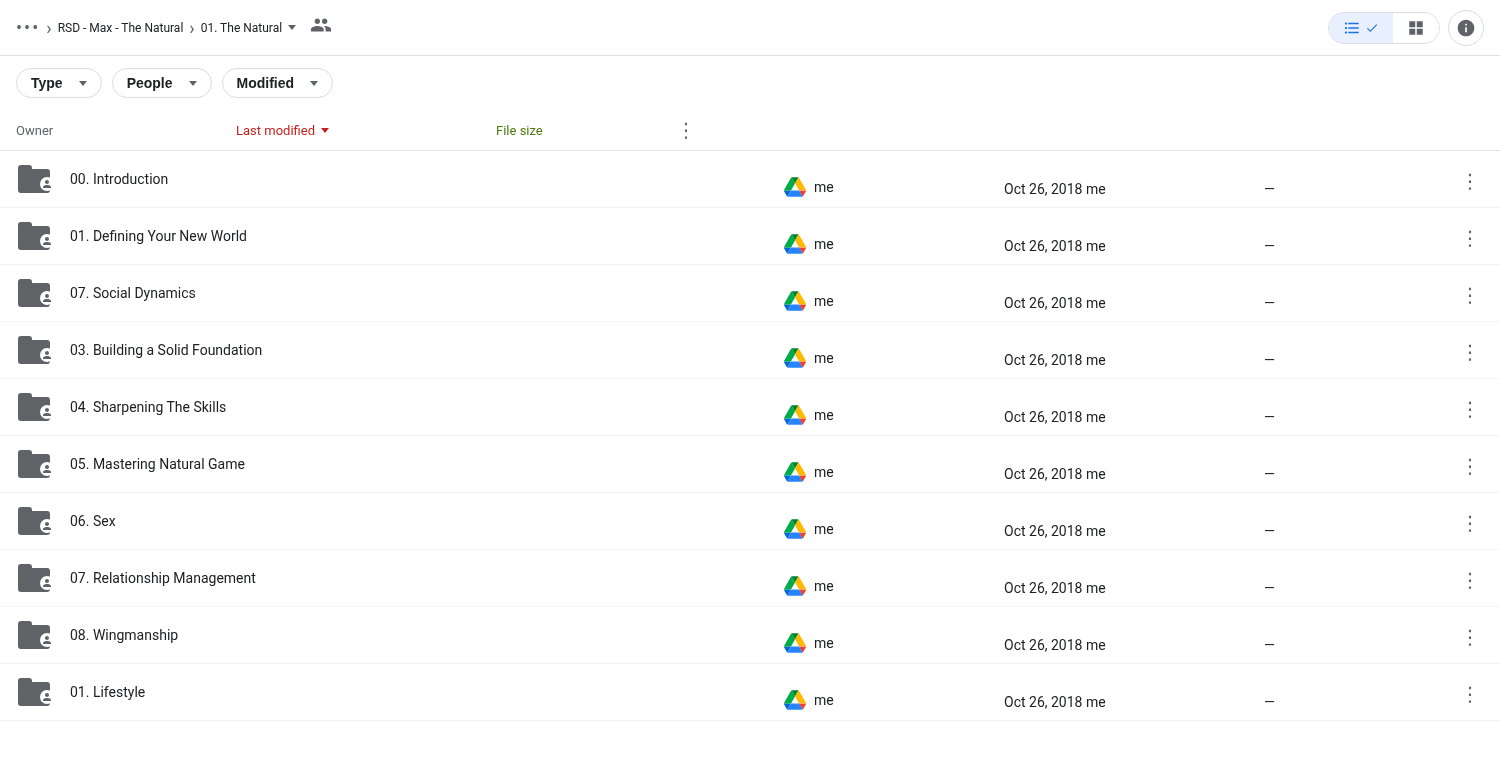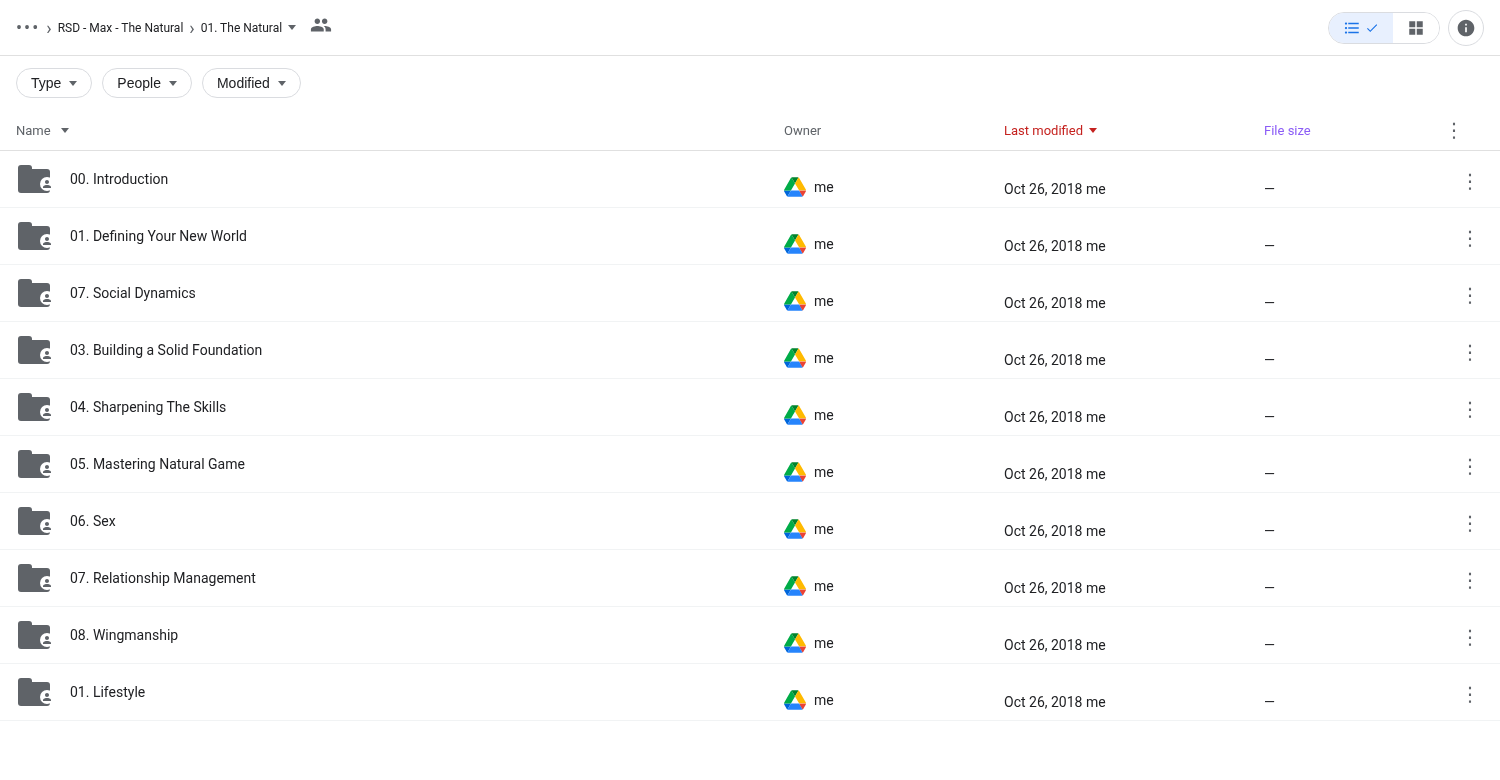--- a/index.html
+++ b/index.html
@@ -107,28 +107,29 @@
     
     .filter-bar {
       display: flex;
       align-items: center;
       padding: 12px 16px;
       gap: 10px;
     }
     .filter-btn {
       display: flex;
       align-items: center;
-      gap: 6px;
+      gap: 14px;
       border: 1px solid #dadce0;
       border-radius: 20px;
       padding: 6px 14px;
       font-size: 14px;
       color: #202124;
       background: #fff;
       cursor: pointer;
+      font-weight: bold;
     }
     .table-header {
       display: flex;
       align-items: center;
       padding: 8px 16px;
       border-bottom: 1px solid #e0e0e0;
       color: #5f6368;
       font-size: 13px;
     }
     .col-name { flex: 1; display: flex; align-items: center; gap: 6px; }
@@ -323,32 +324,28 @@
     <span>People</span>
     <span class="chevron-down"></span>
   </button>
   <button class="filter-btn">
     <span>Modified</span>
     <span class="chevron-down"></span>
   </button>
 </div>
 
 <div class="table-header">
-  <div class="col-name">
-    <span>Name</span>
-    <span class="name-sort-arrow"></span>
-  </div>
   <div class="col-owner">
     <span>Owner</span>
   </div>
   <div class="col-modified" style="color:#c5221f;">
     <span>Last modified</span>
     <span class="sort-arrow"></span>
   </div>
-  <div class="col-filesize" style="color:#8b5cf6;">
+  <div class="col-filesize" style="color:#4d7c0f;">
     <span>File size</span>
   </div>
   <div class="col-actions">
     <span style="color:#5f6368;font-size:20px;cursor:pointer;">⋮</span>
   </div>
 </div>
 
 <div id="file-list">
     <div class="file-row">
     <div class="col-name">

